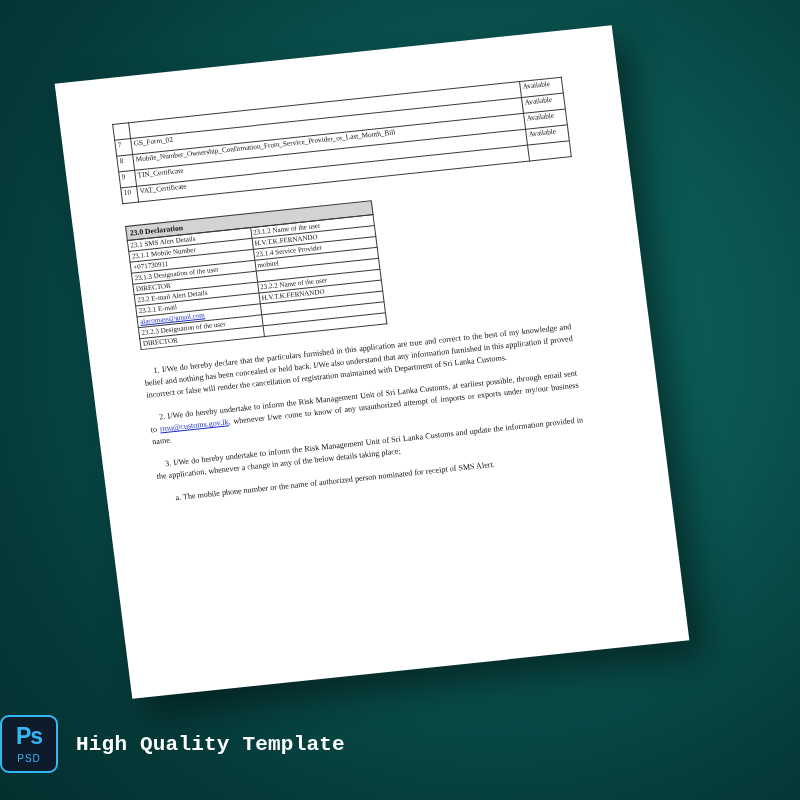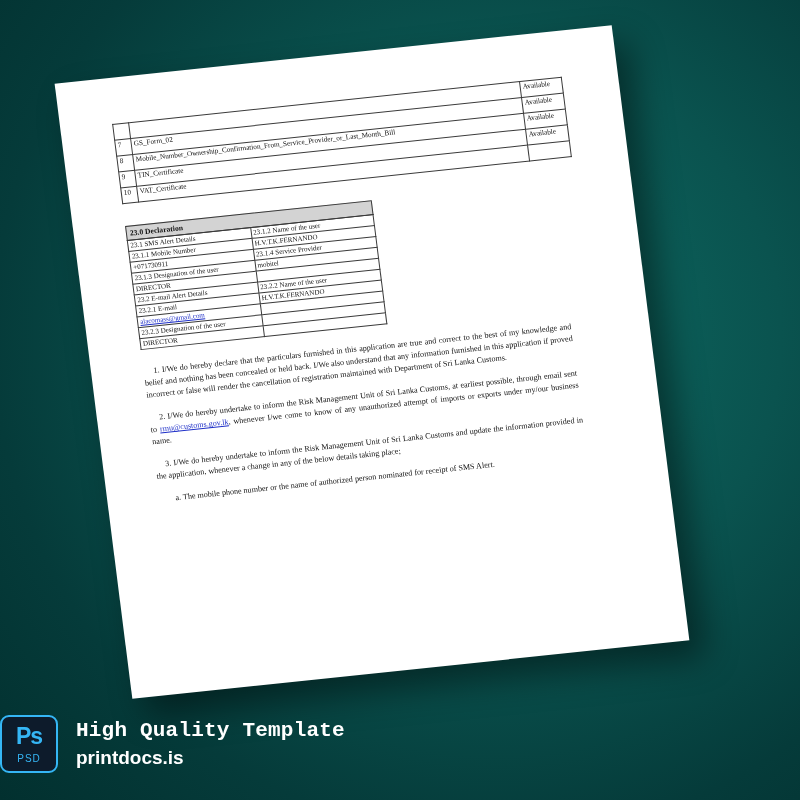--- a/index.html
+++ b/index.html
@@ -216,17 +216,16 @@
     </div>
   </div>
 
   <div id="brand">
     <div id="psd-badge">
       <div class="ps-mark">Ps</div>
       <div class="ps-sub">PSD</div>
     </div>
     <div id="brand-text">
       <div id="brand-title">High Quality Template</div>
-      <div id="brand-site">printdocs.is</div>
     </div>
   </div>
 
 </div>
 
 </body></html>

